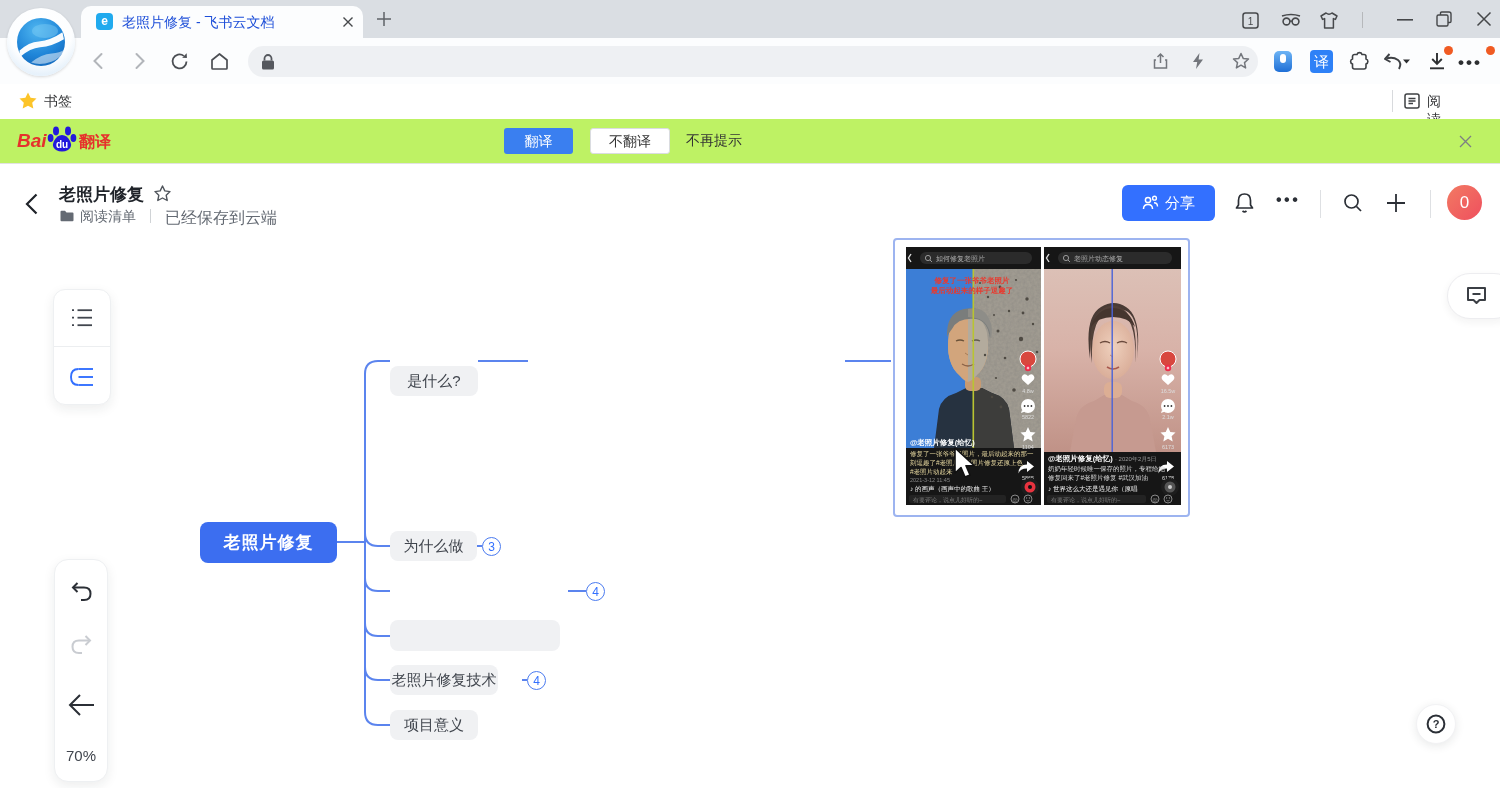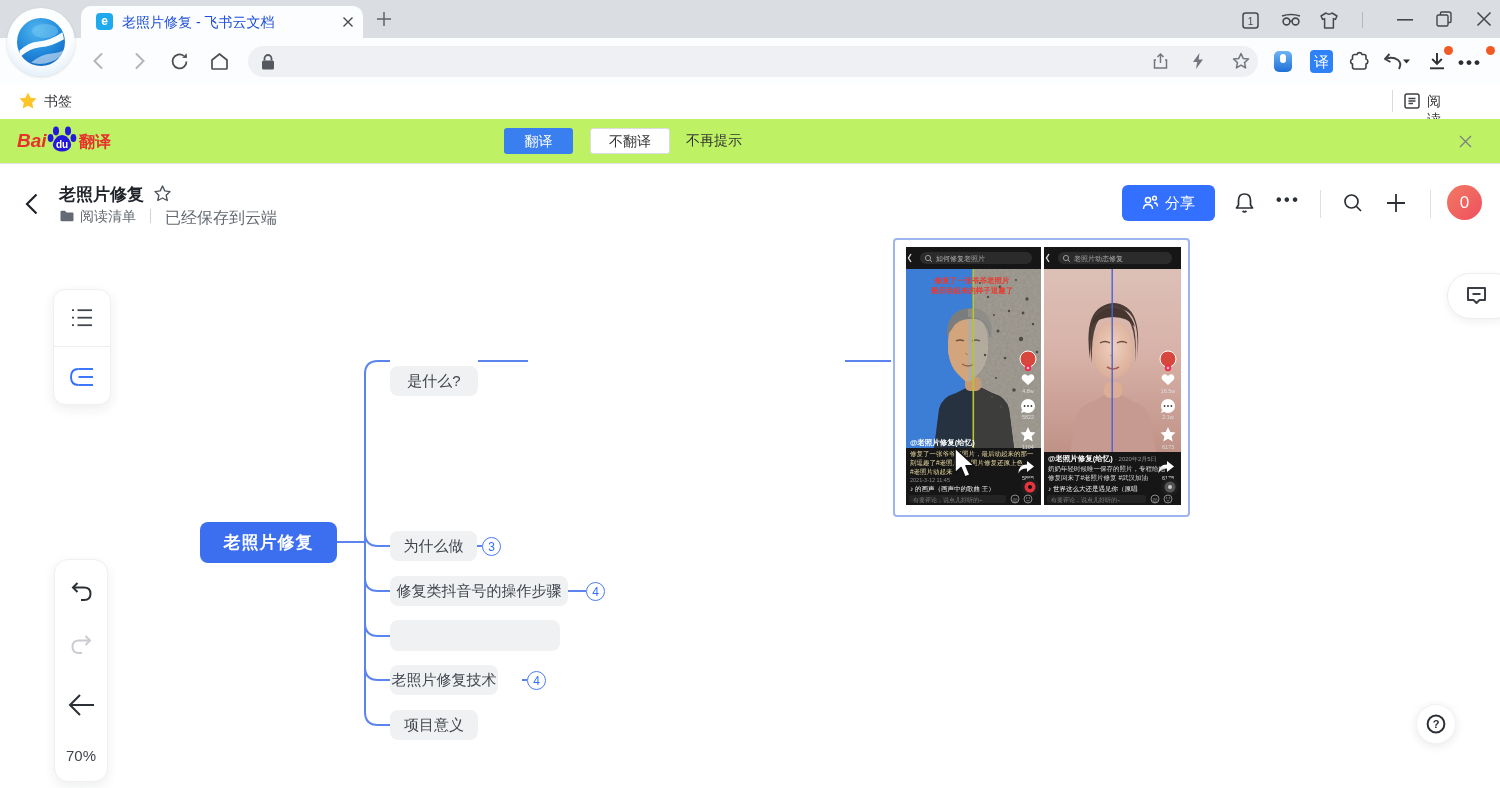--- a/index.html
+++ b/index.html
@@ -257,21 +257,20 @@
     <svg class="abs" style="left:68px;top:461px;" width="27" height="22" viewBox="0 0 27 22">
         <path d="M12 1 L2 11 L12 21" fill="none" stroke="#2b2f36" stroke-width="2"></path>
         <path d="M2.6 11 H26" fill="none" stroke="#2b2f36" stroke-width="2"></path>
       </svg>
     <div class="abs" style="left:61px;top:514px;width:40px;text-align:center;font-size:15px;color:#41464e;">70%</div>
 
     <div id="rootnode" style="top:289px;">老照片修复</div>
 
     <div class="node" style="left:390px; top:113px; width:88px; height:30px;margin-top:20px;">是什么?</div>
     <div class="node" style="left:390px; top:298px; width:87px; height:30px;">为什么做</div>
-    <div class="node" style="left:390px; top:343px; width:178px; height:30px;">修复类抖音号的操作步骤</div>
     <div class="node" style="left:390px; top:387px; width:170px; height:31px;"></div>
     <div class="node" style="left:390px; top:432px; width:108px; height:30px;">老照片修复技术</div>
     <div class="node" style="left:390px; top:477px; width:88px; height:30px;">项目意义</div>
 
     <div class="cnum" style="left:482px; top:304px;">3</div>
     <div class="cnum" style="left:586px; top:349px;">4</div>
     <div class="cnum" style="left:527px; top:438px;">4</div>
 
     <div id="imgbox">
 

